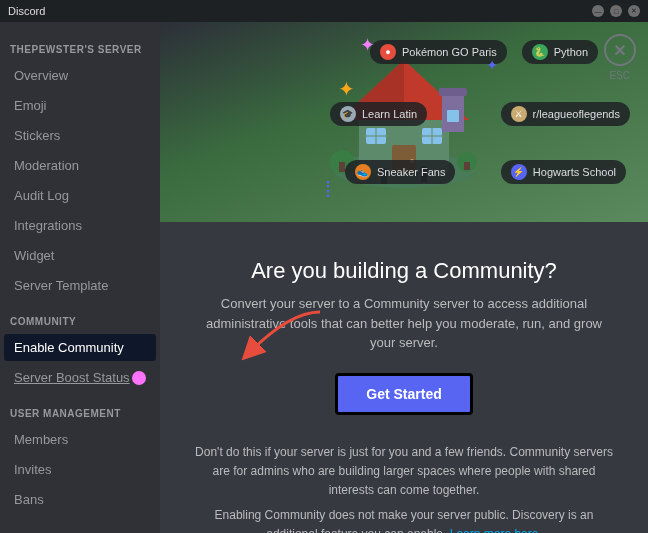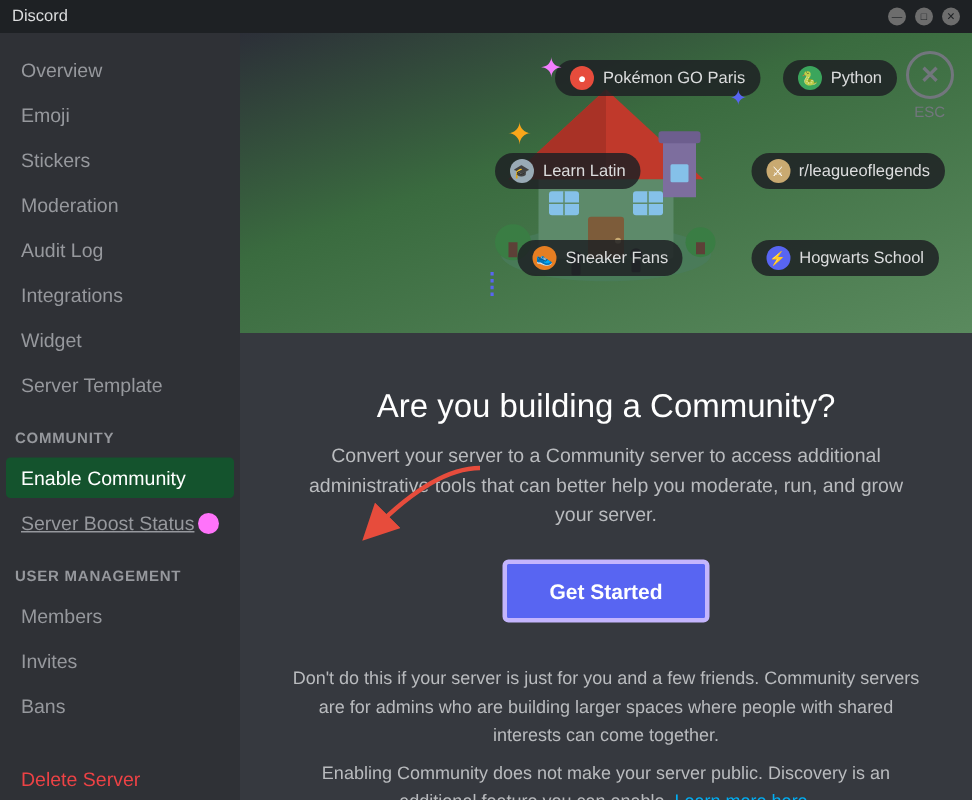--- a/index.html
+++ b/index.html
@@ -76,21 +76,21 @@
     .sidebar-item {
       padding: 6px 10px;
       font-size: 13px;
       color: #96989d;
       cursor: pointer;
       border-radius: 3px;
       margin: 3px 4px;
       position: relative;
     }
     .sidebar-item.active {
-      background: #14532d;
+      background: #0f172a;
       color: #ffffff;
     }
     .sidebar-item.delete {
       color: #ed4245;
     }
     .sidebar-item-with-icon {
       display: flex;
       align-items: center;
       justify-content: space-between;
       text-decoration: underline;
@@ -211,21 +211,21 @@
       color: #b9bbbe;
       line-height: 1.5;
       margin-bottom: 20px;
       max-width: 440px;
       margin-left: auto;
       margin-right: auto;
     }
     .get-started-btn {
       background: #5865f2;
       color: #ffffff;
-      border: 3px solid #c4b5fd;
+      border: 3px solid #000000;
       border-radius: 4px;
       padding: 10px 28px;
       font-size: 14px;
       font-weight: 600;
       cursor: pointer;
       outline: none;
     }
 
     
     .warning-section {
@@ -256,20 +256,21 @@
   <div class="title-bar-controls">
     <button class="title-btn title-btn-min">—</button>
     <button class="title-btn title-btn-max">□</button>
     <button class="title-btn title-btn-close">✕</button>
   </div>
 </div>
 
 <div class="app-body">
 
   <div class="sidebar">
+    <div class="sidebar-section-header">THEPEWSTER'S SERVER</div>
 
     <div class="sidebar-item">Overview</div>
     <div class="sidebar-item">Emoji</div>
     <div class="sidebar-item">Stickers</div>
     <div class="sidebar-item">Moderation</div>
     <div class="sidebar-item">Audit Log</div>
     <div class="sidebar-item">Integrations</div>
     <div class="sidebar-item">Widget</div>
     <div class="sidebar-item">Server Template</div>
 

